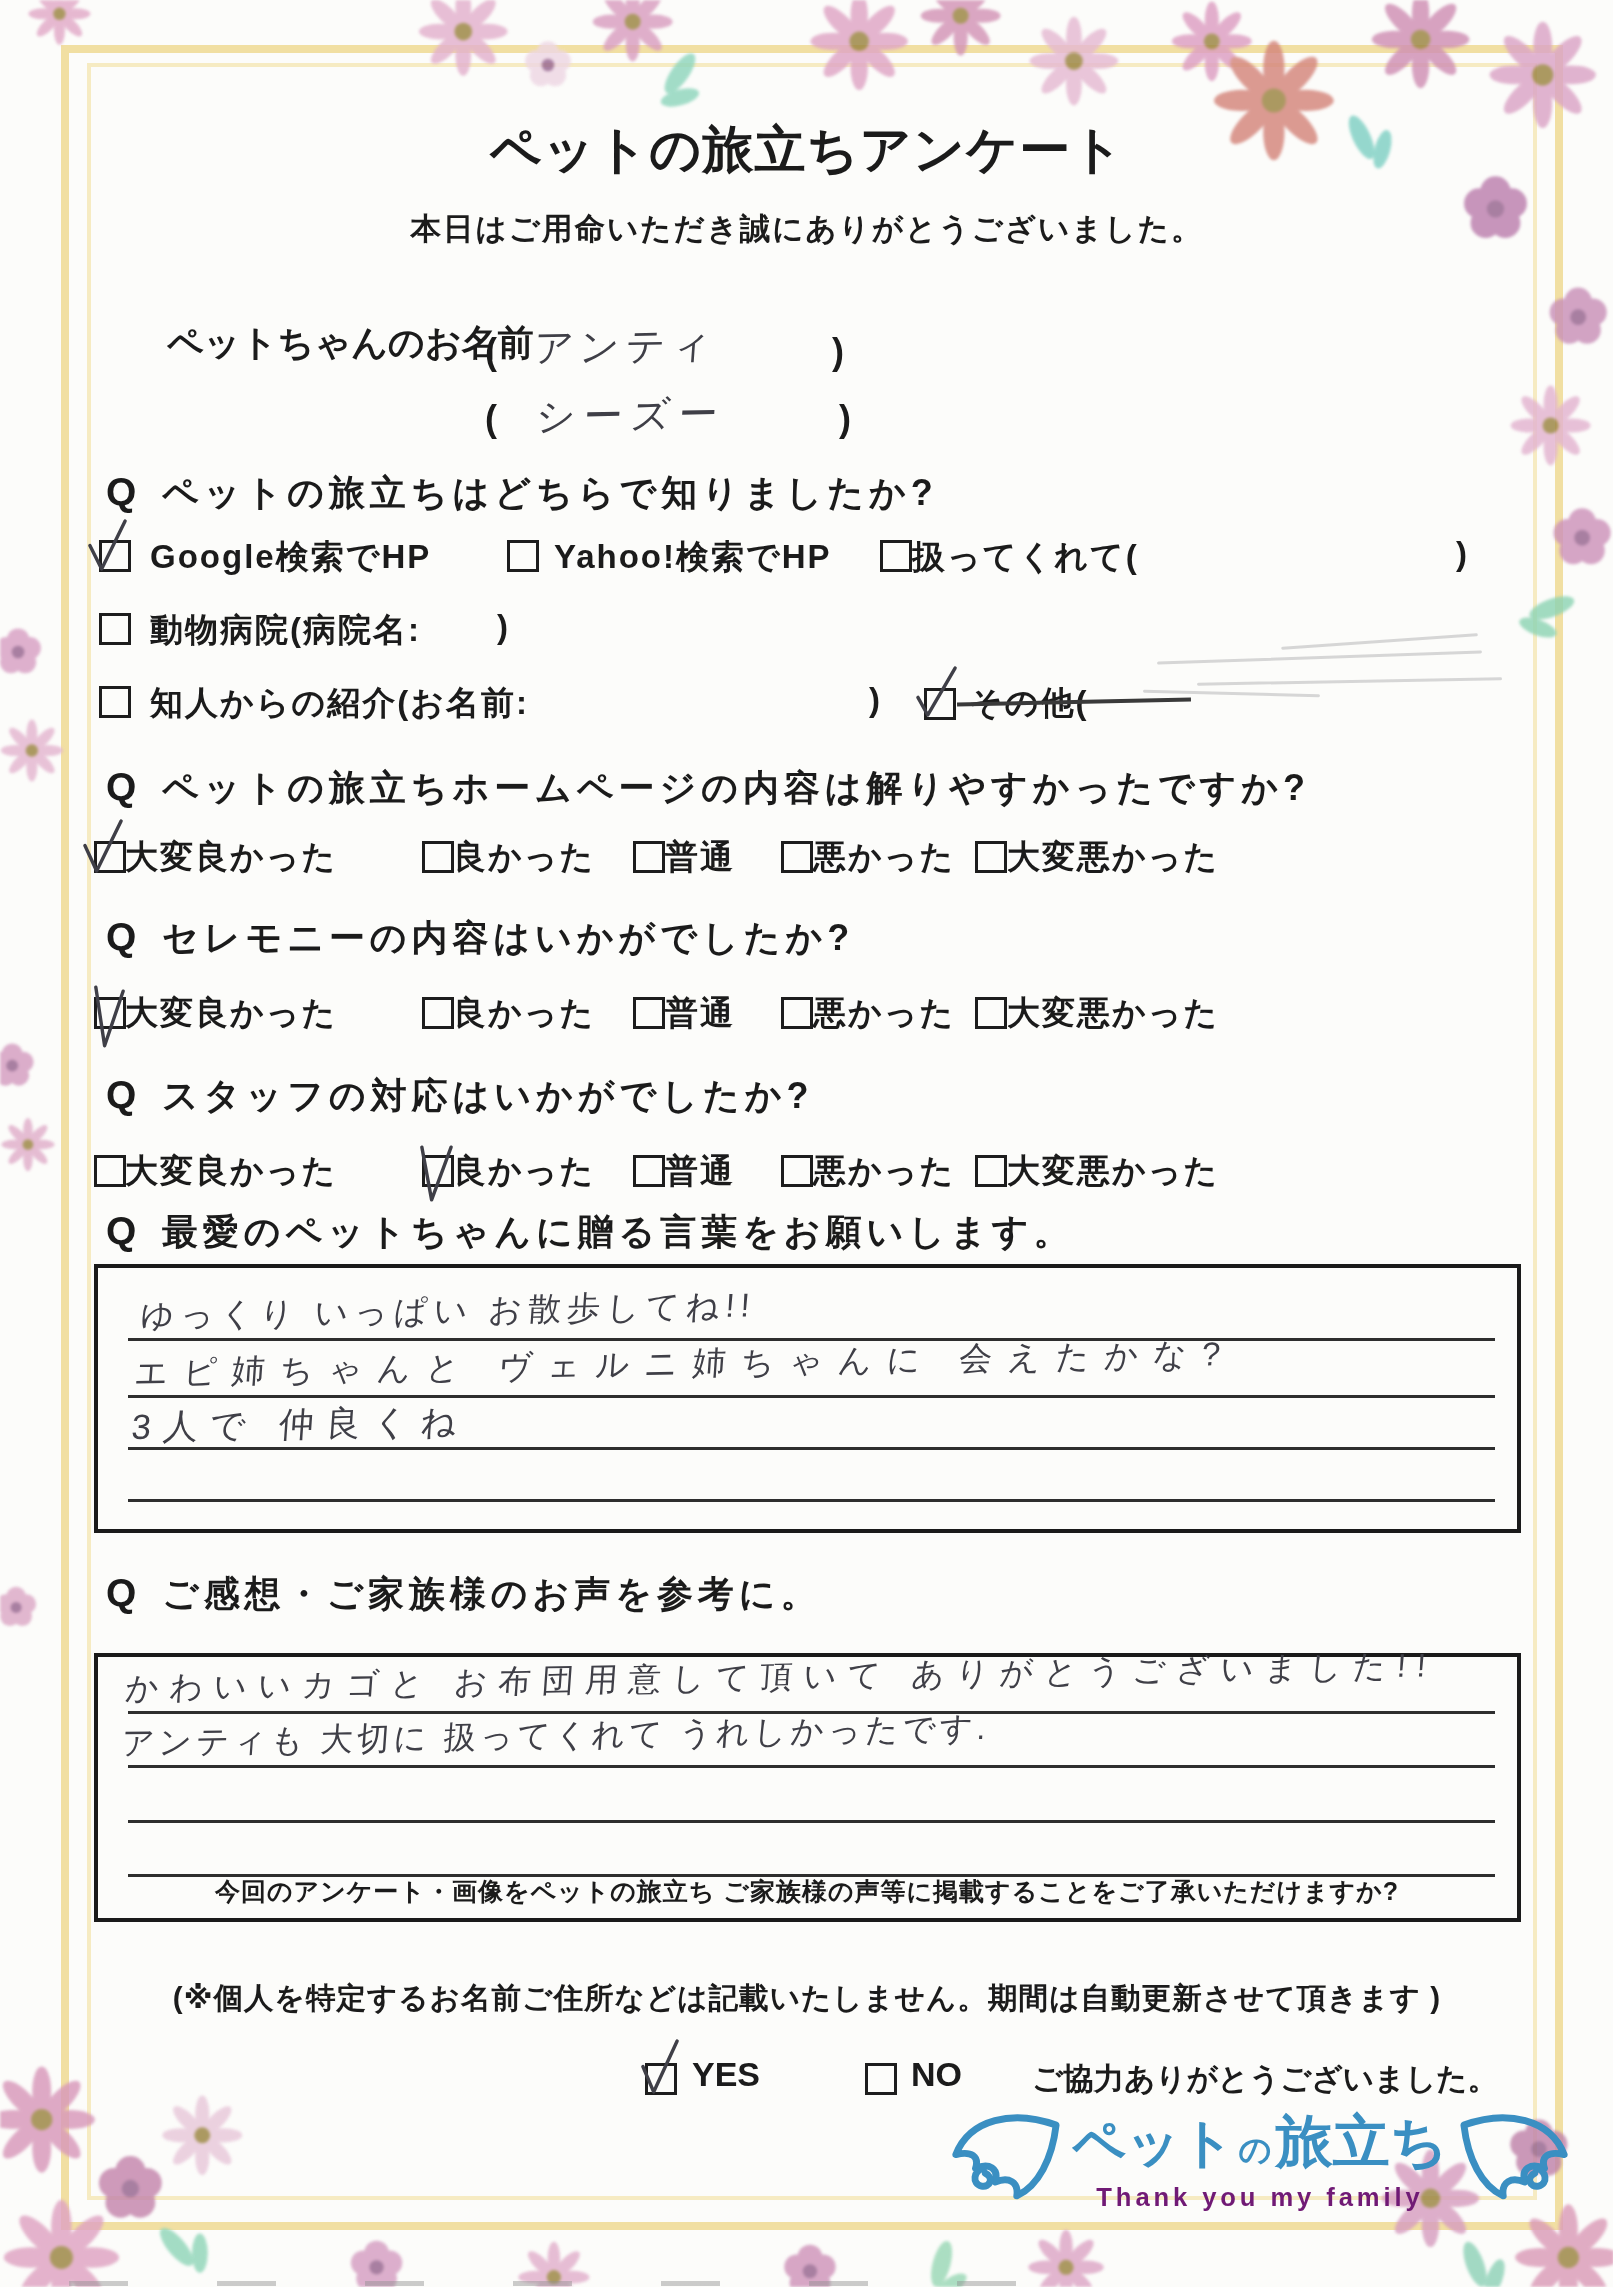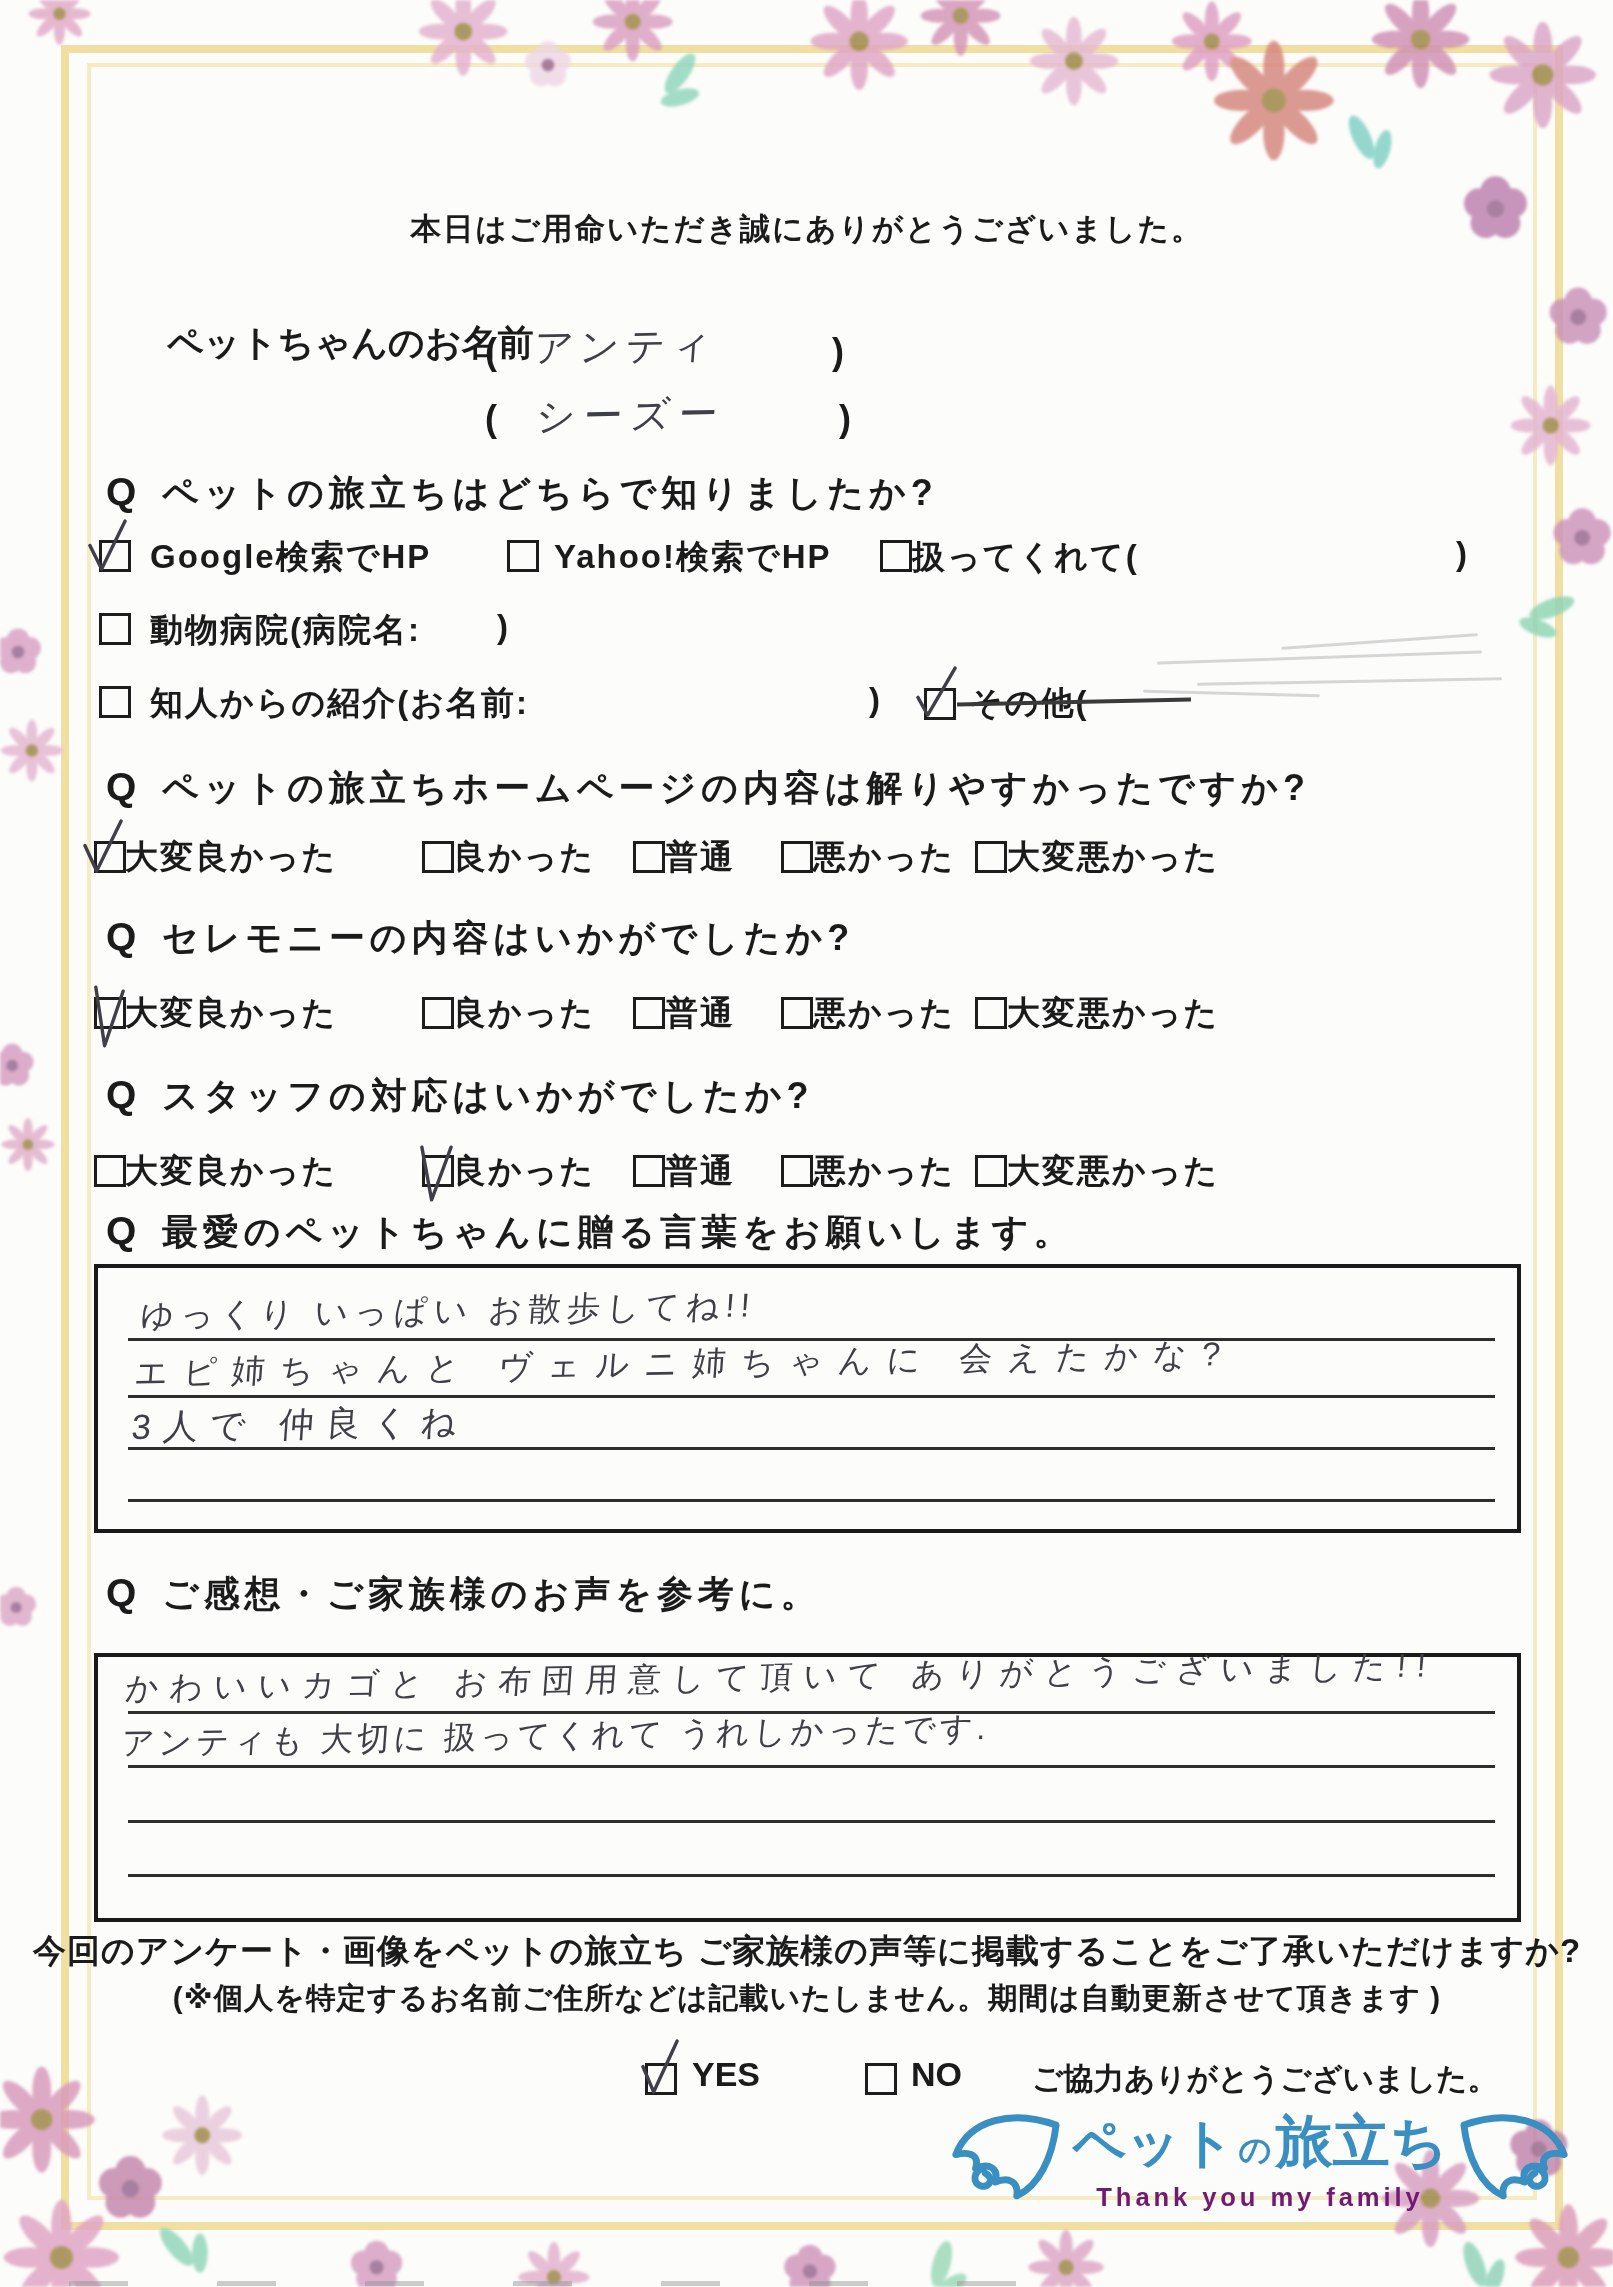--- a/index.html
+++ b/index.html
@@ -116,20 +116,21 @@
     <use href="#daisy" fill="#dda6c6" transform="translate(1082,2302) scale(0.85)"></use>
 
     <use href="#daisy" fill="#d79ec0" transform="translate(1452,2232) scale(1.1)"></use>
     <use href="#bloom5" fill="#c083aa" transform="translate(1562,2182)"></use>
     <use href="#daisy" fill="#db9bb8" transform="translate(1592,2292) scale(1.2)"></use>
     <use href="#leaf" fill="#8fd2b8" transform="translate(1502,2312) rotate(-20)"></use>
   </svg>
 
   <div class="content">
 
+    <div class="abs center print title" style="top:116px">ペットの旅立ちアンケート</div>
     <div class="abs center print intro" style="top:209px;font-size:30.5px">本日はご用命いただき誠にありがとうございました。</div>
 
     <span class="abs print fieldlabel" style="left:167px;top:319px">ペットちゃんのお名前</span>
     <span class="abs print paren" style="left:485px;top:331px">(</span>
     <span class="abs hw" style="left:532px;top:321px;font-size:39px;letter-spacing:5.9px">アンティ</span>
     <span class="abs print paren" style="left:832px;top:331px">)</span>
 
     <span class="abs print paren" style="left:485px;top:398px">(</span>
     <span class="abs hw" style="left:534px;top:390px;font-size:39px;letter-spacing:7.9px">シーズー</span>
     <span class="abs print paren" style="left:839px;top:398px">)</span>
@@ -253,21 +254,21 @@
     </div>
     <div class="abs box" style="left:94px;top:1653px;width:1419px;height:261px">
       <div class="rule" style="top:54px"></div>
       <div class="rule" style="top:108px"></div>
       <div class="rule" style="top:163px"></div>
       <div class="rule" style="top:217px"></div>
       <span class="hw" style="left:25.6px;top:9.9px;font-size:32.5px;letter-spacing:10.8px">かわいいカゴと お布団用意して頂いて ありがとうございました!!</span>
       <span class="hw" style="left:21.7px;top:65px;font-size:32.5px;letter-spacing:3.9px">アンティも 大切に 扱ってくれて うれしかったです.</span>
     </div>
 
-    <div class="abs center print" style="top:1929px;font-size:33px;letter-spacing:1px">今回のアンケート・画像をペットの旅立ち ご家族様の声等に掲載することをご了承いただけますか?</div>
+    <div class="abs center print" style="top:1875px;font-size:25px;letter-spacing:1px">今回のアンケート・画像をペットの旅立ち ご家族様の声等に掲載することをご了承いただけますか?</div>
     <div class="abs center print" style="top:1978px;font-size:29.6px;letter-spacing:1px">(※個人を特定するお名前ご住所などは記載いたしません。期間は自動更新させて頂きます )</div>
 
     <div class="abs row">
       <span class="cb" style="left:645px;top:2063px"></span>
       <svg class="checkmark" style="left:638px;top:2037px" width="45" height="61" viewBox="0 0 46 62">
           <path d="M5 30 L16 56 L40 4"></path>
         </svg>
       <span class="print" style="left:692px;top:2055px;font-size:34px">YES</span>
       <span class="cb" style="left:865px;top:2063px"></span>
       <span class="print" style="left:911px;top:2055px;font-size:34px">NO</span>

